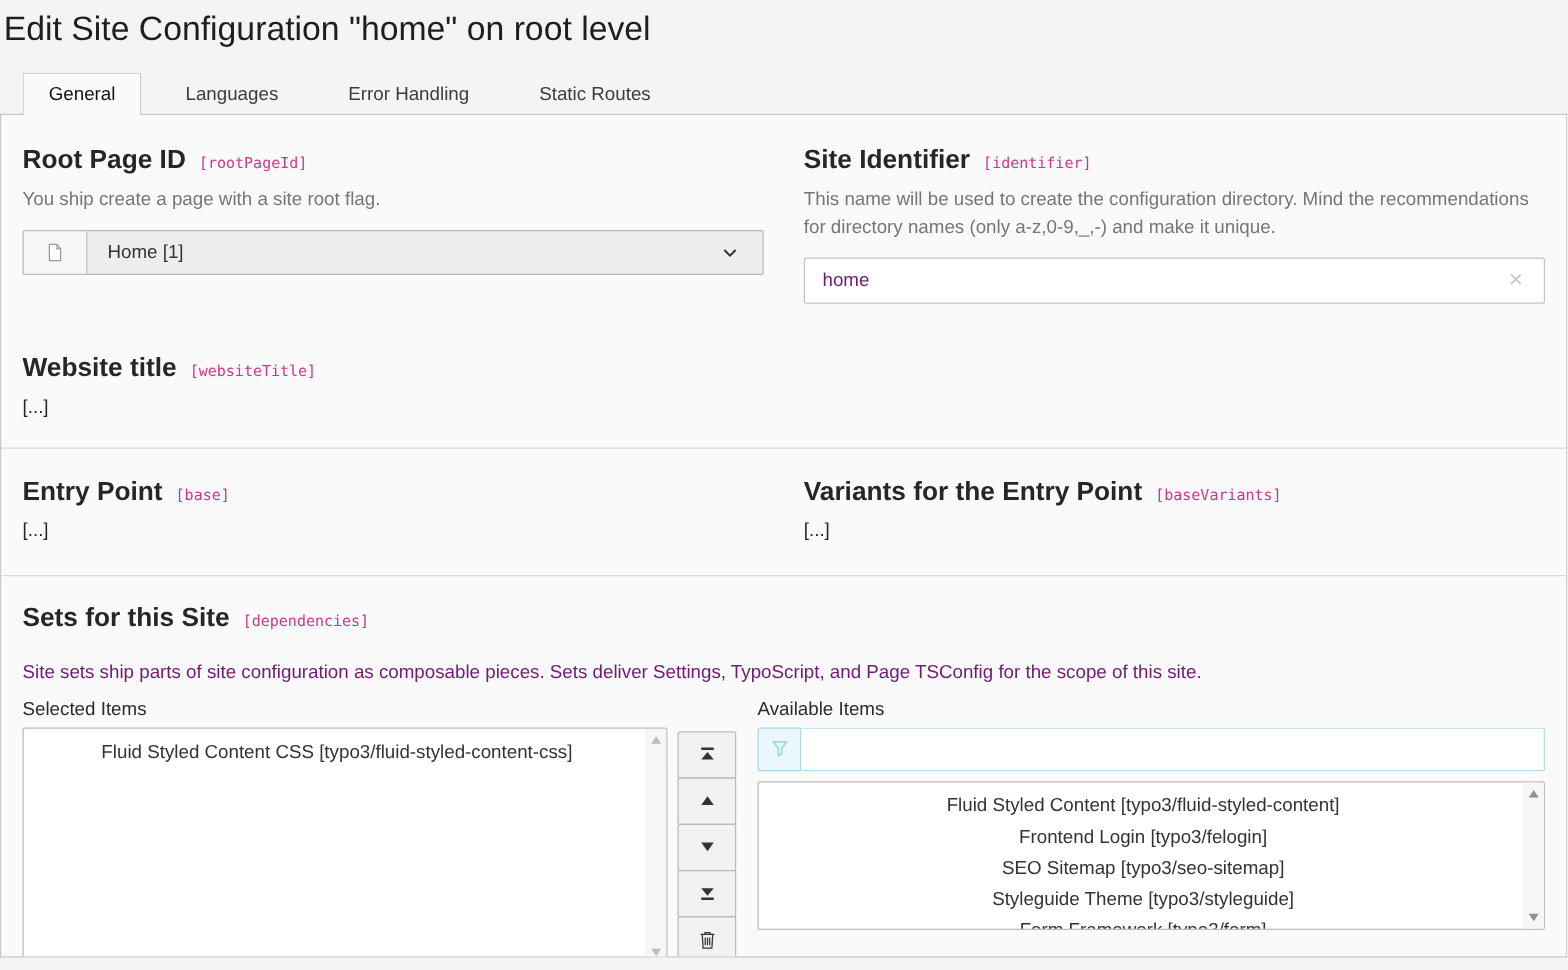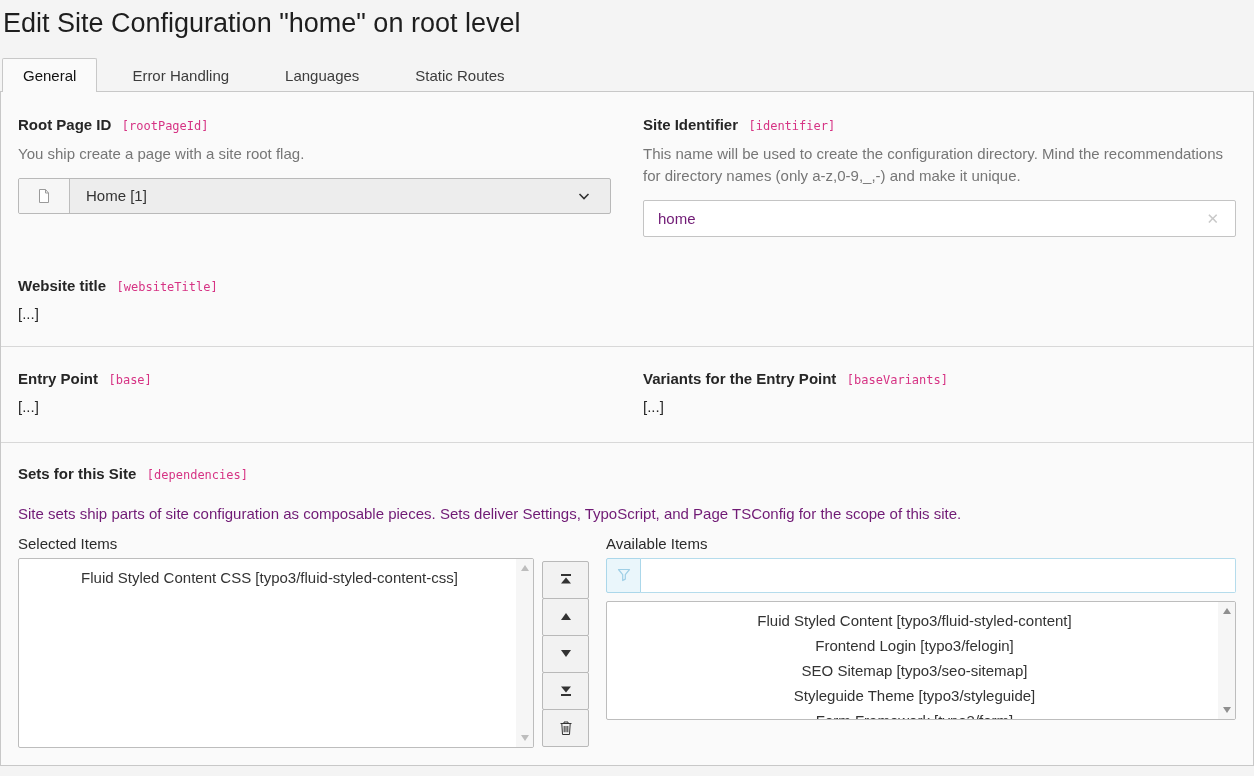--- a/index.html
+++ b/index.html
@@ -12,21 +12,21 @@
   
   .page-title {
     font-size: 27px; font-weight: 400; color: #1e1e1e;
     padding: 6px 0 0 3px; line-height: 1.3;
   }
   
   .tabbar {
     display: flex; align-items: center;
     margin-top: 16px; height: 35px;
     border-bottom: 1px solid #c8c8c8;
-    padding-left: 2px;
+    padding-left: 18px;
   }
   .tab {
     font-family: inherit; font-size: 15px; color: #3c3c3c;
     background: transparent; border: 1px solid transparent; border-bottom: none;
     height: 34px; line-height: 32px; padding: 0 20px; margin-right: 14px;
     cursor: pointer; position: relative; top: 1px;
     border-radius: 2px 2px 0 0;
   }
   .tab.active {
     background: #fafafa; color: #111;
@@ -35,21 +35,21 @@
   
   .panel {
     background: #fafafa;
     border-left: 1px solid #c8c8c8; border-right: 1px solid #c8c8c8; border-bottom: 1px solid #c8c8c8;
     height: 674px; padding: 0 17px; overflow: hidden;
   }
   .row2 { display: flex; gap: 32px; }
   .col { flex: 1 1 0; min-width: 0; }
   .sec1 { padding-top: 24px; }
   .divider { border-top: 1px solid #d8d8d8; margin: 0 -17px; }
-  .field-label { font-size: 15px; font-weight: 700; color: #262626; }
+  .field-label { font-size: 21px; font-weight: 700; color: #262626; }
   .field-code {
     font-family: "DejaVu Sans Mono", "Liberation Mono", monospace;
     font-size: 12px; font-weight: 400; color: #d63384; margin-left: 6px;
   }
   .field-desc { font-size: 15px; color: #767676; line-height: 1.45; margin-top: 9px; }
   .collapsed-val { font-size: 15px; color: #262626; margin-top: 10px; }
   
   .select-group {
     display: flex; margin-top: 13px; height: 36px;
     border: 1px solid #b9b9b9; border-radius: 2px; overflow: hidden;
@@ -129,23 +129,23 @@
 </style>
 </head>
 <body>
 
 <h1 class="page-title">Edit Site Configuration "home" on root level</h1>
 
 <div class="tabbar">
 
     <button class="tab active">General</button>
 
+    <button class="tab">Languages</button>
+
     <button class="tab">Error Handling</button>
-
-    <button class="tab">Languages</button>
 
     <button class="tab">Static Routes</button>
   </div>
 
 <div class="panel">
 
   <div class="sec1">
     <div class="row2">
       <div class="col">
         <div>

